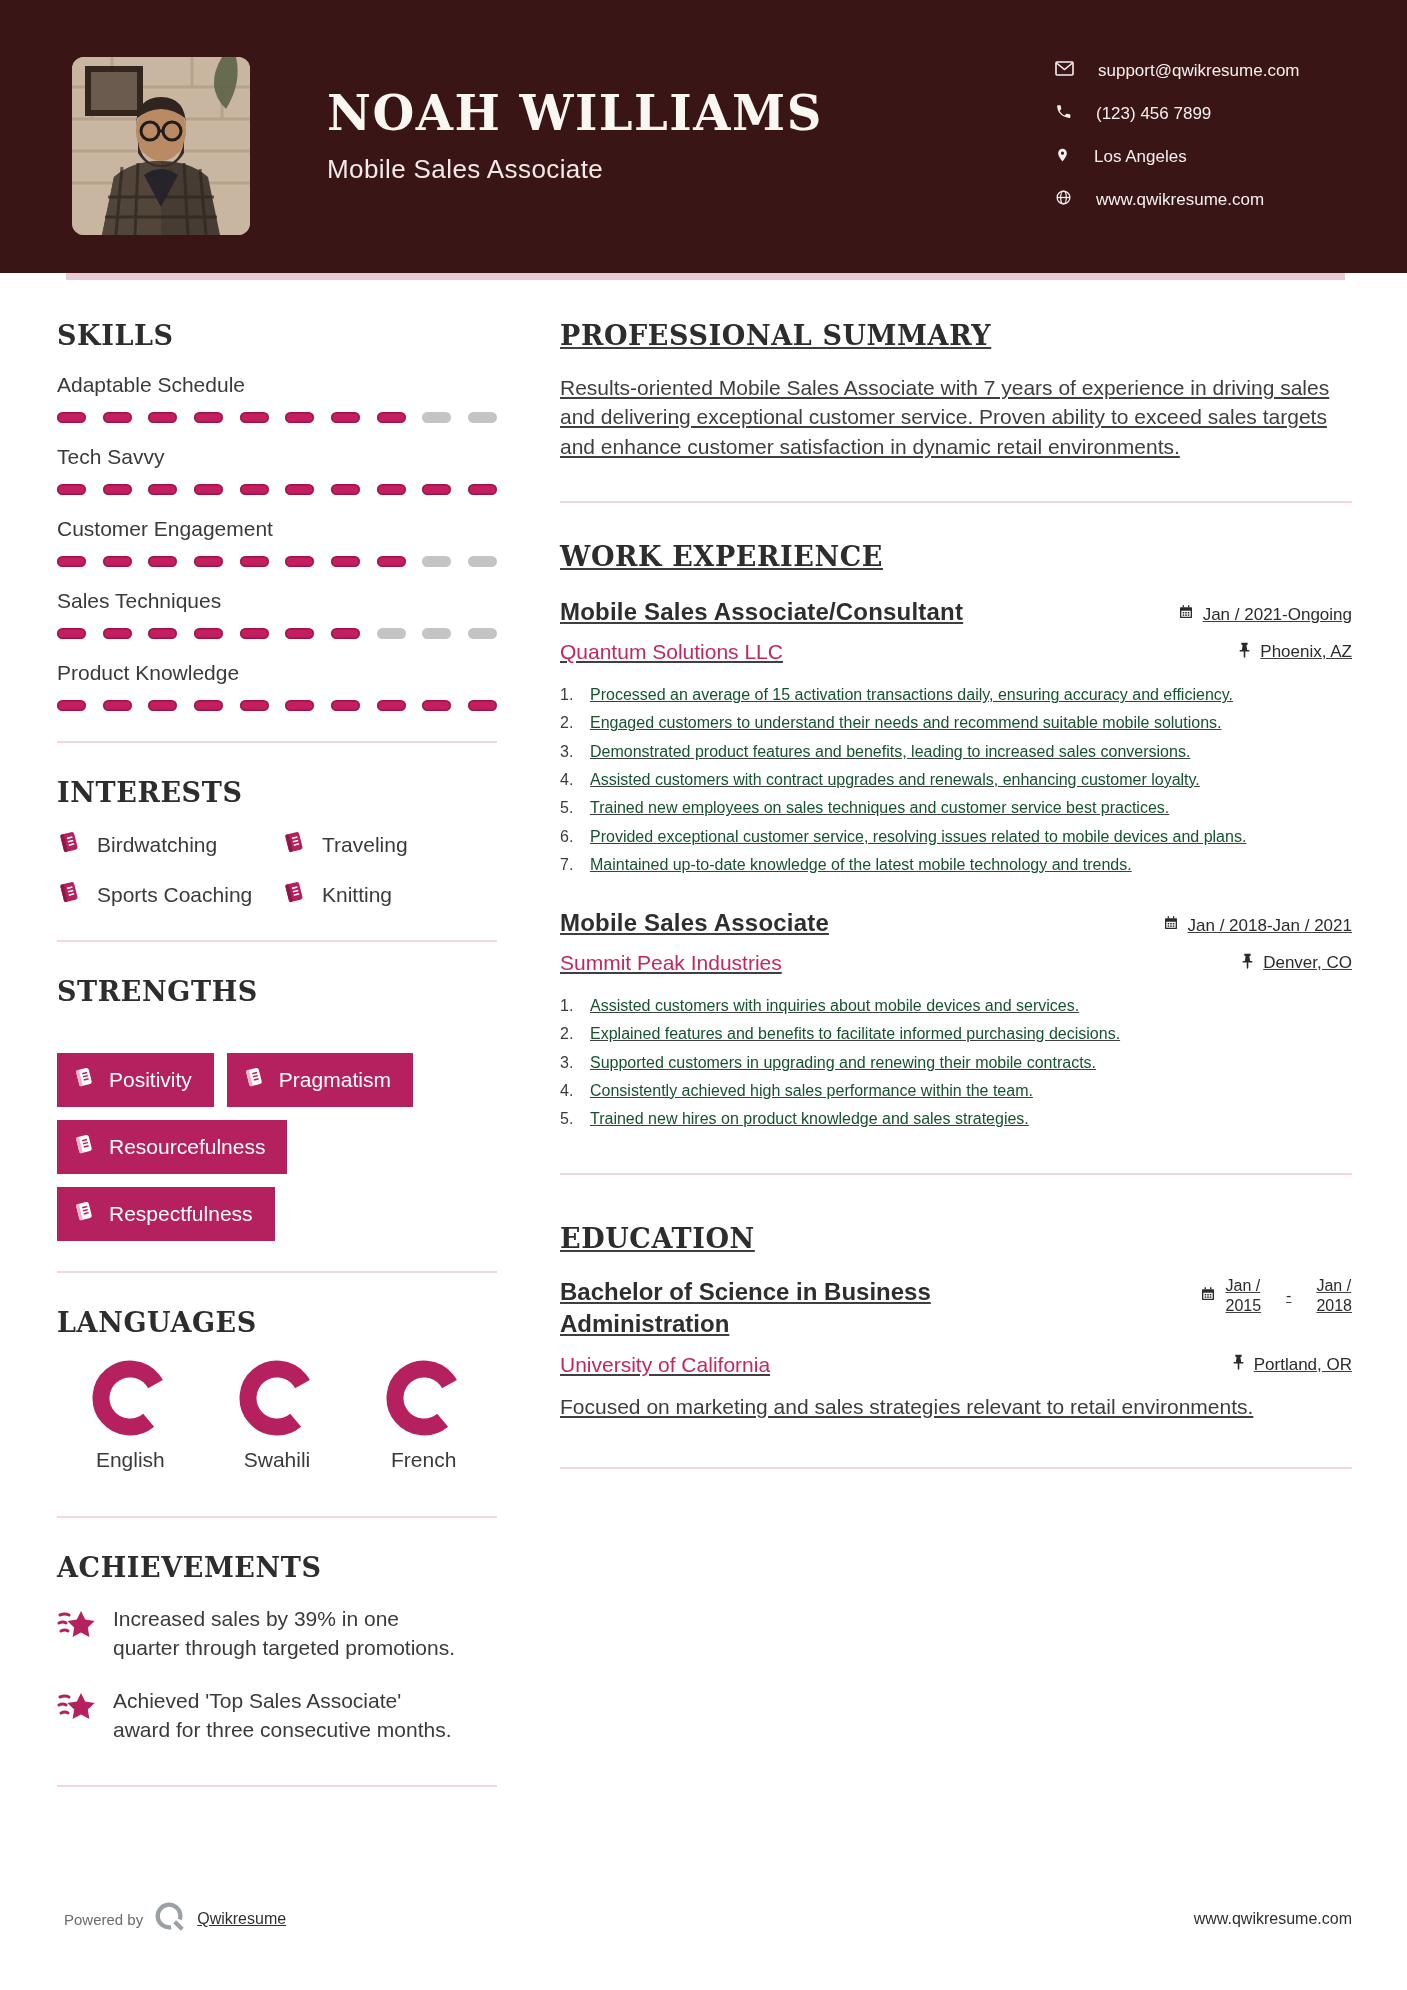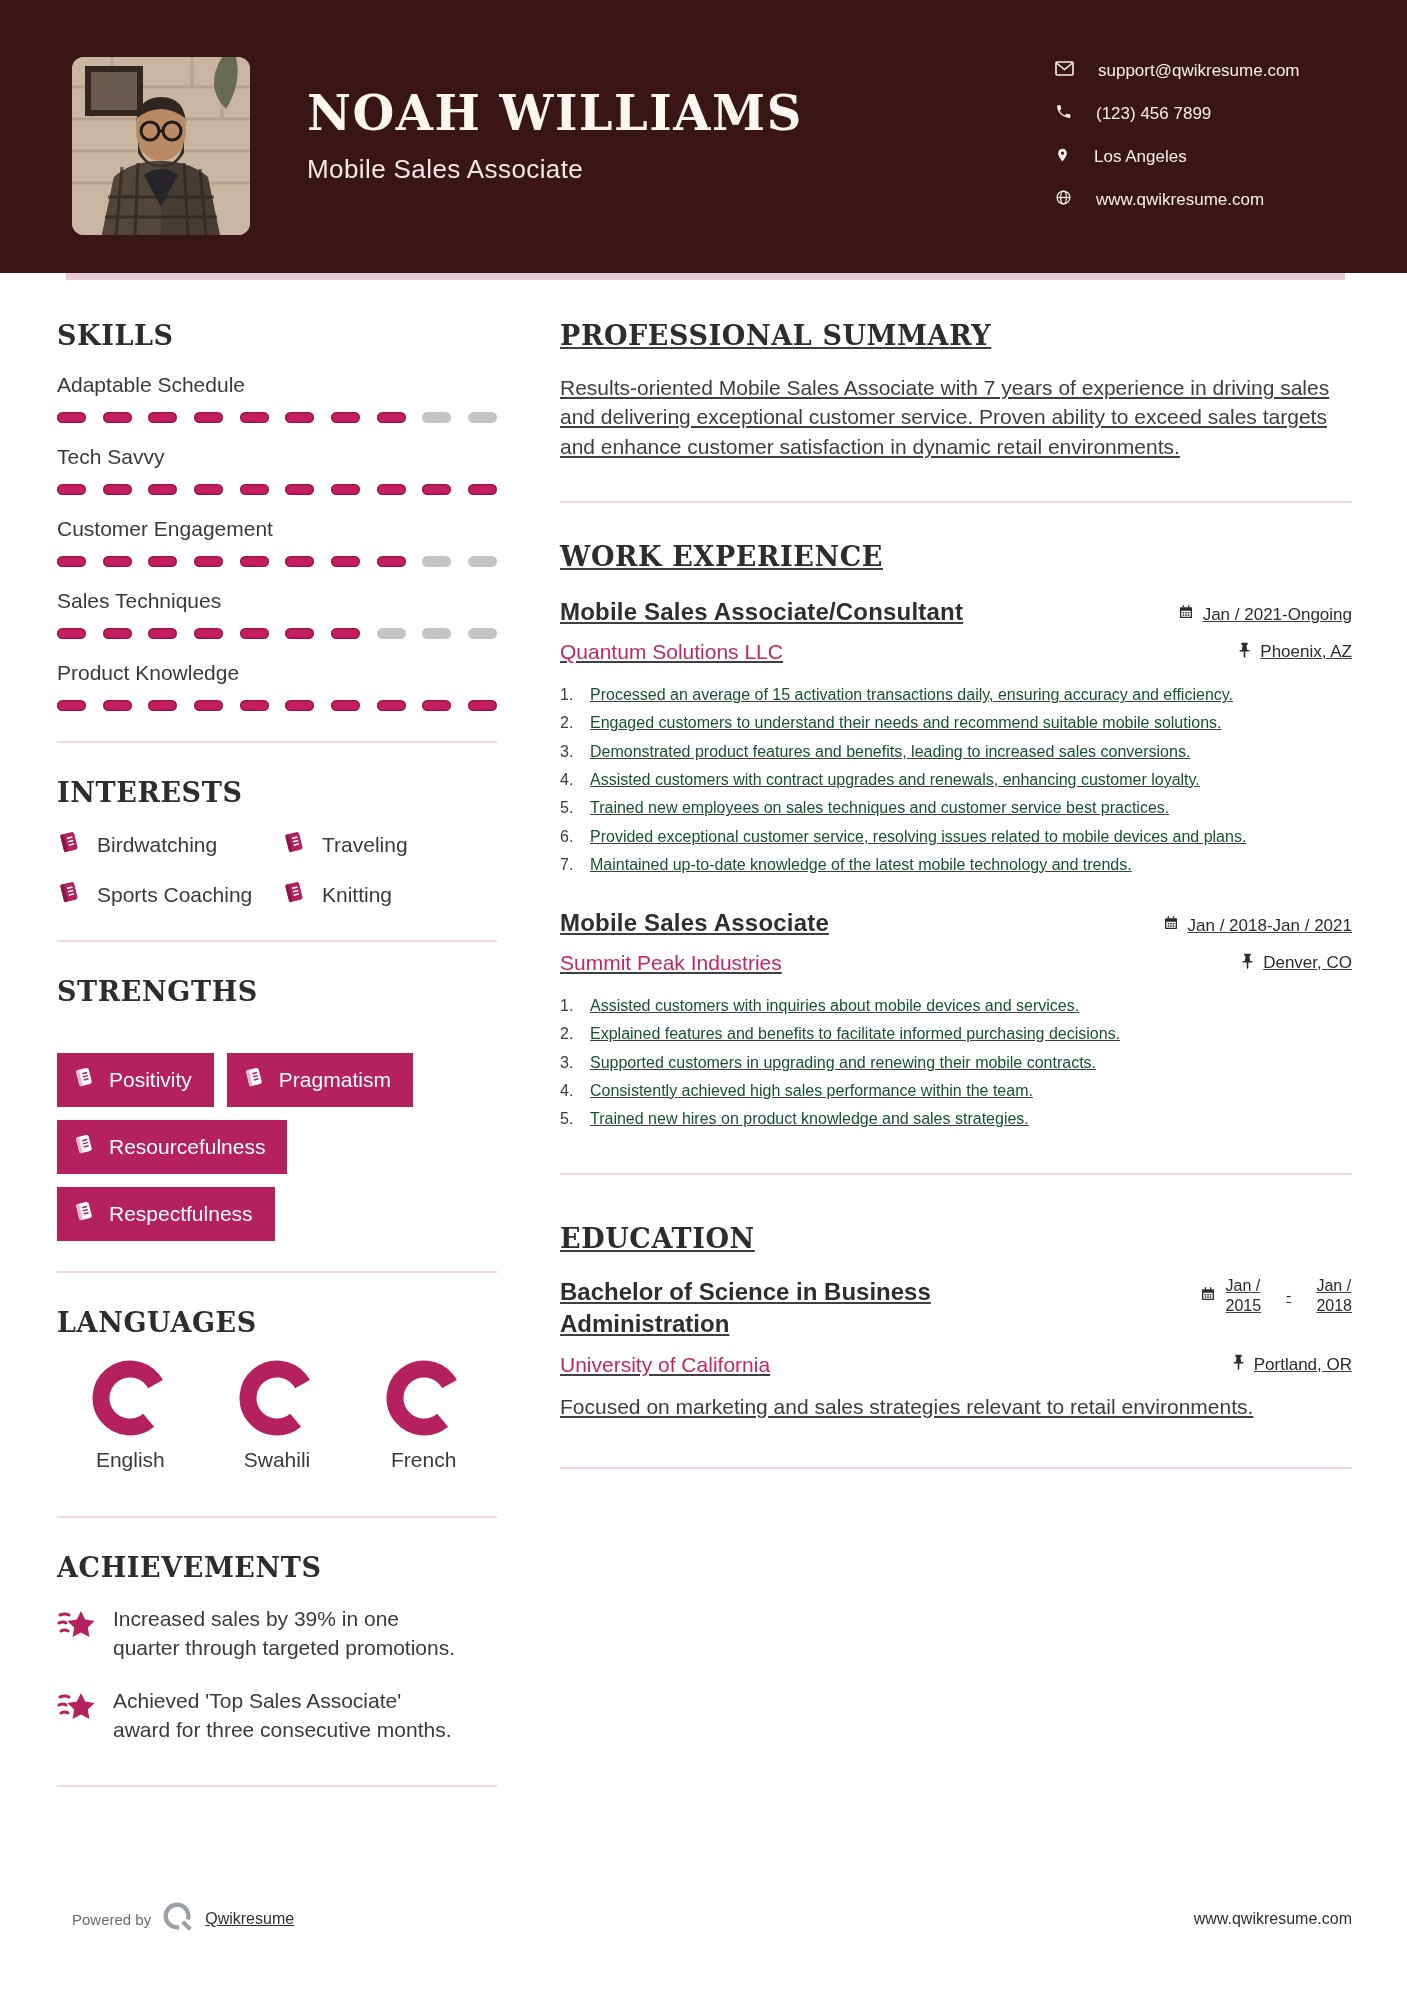--- a/index.html
+++ b/index.html
@@ -3,21 +3,21 @@
 <meta charset="utf-8">
 <style>
   * { margin:0; padding:0; box-sizing:border-box; }
   html,body { background:#ffffff; }
   body { font-family:"Liberation Sans", sans-serif; color:#3f3f3f; }
   .page { position:relative; width:1407px; height:1990px; background:#ffffff; overflow:hidden; }
 
   
   .header { position:relative; height:273px; background:#3A1515; }
   .photo { position:absolute; left:72px; top:57px; width:178px; height:178px; border-radius:12px; overflow:hidden; background:#c8b49e; }
-  .id-block { position:absolute; left:307px; top:88px; }
+  .id-block { position:absolute; left:327px; top:88px; }
   .name { font-family:"DejaVu Serif", serif; font-weight:700; font-size:48px; letter-spacing:1.5px; color:#faf6f1; line-height:1.05; }
   .job-title { margin-top:16px; font-size:26px; font-weight:400; color:#f3e9e9; letter-spacing:0.4px; }
   .contacts { position:absolute; left:1055px; top:56px; }
   .contact-row { display:flex; align-items:center; gap:24px; height:30px; margin-bottom:13px; color:#f5efef; font-size:17px; }
   .contact-row svg { flex:0 0 auto; }
   .header-strip { position:absolute; left:66px; top:273px; width:1279px; height:7px; background:#E8CBD5; }
 
   
   .content { display:flex; padding:47px 55px 0 57px; gap:63px; }
   .left-col  { width:440px; flex:0 0 440px; }
@@ -63,21 +63,21 @@
   ol.points { list-style:none; counter-reset:pt; margin-top:20px; }
   ol.points li { counter-increment:pt; position:relative; padding-left:30px; font-size:16px; line-height:1.33; color:#14532d; margin-bottom:7px; }
   ol.points li::before { content:counter(pt) "."; position:absolute; left:0; top:0; color:#3c3c3c; }
   .edu-head { display:flex; justify-content:space-between; align-items:flex-start; }
   .degree { font-size:24px; font-weight:700; color:#2e2e2e; width:430px; line-height:1.3; }
   .edu-date { display:flex; align-items:center; gap:9px; font-size:16px; color:#2b2b2b; }
   .date-stack { display:flex; flex-direction:column; line-height:1.2; }
   .edu-note { margin-top:18px; font-size:21px; color:#3c3c3c; }
 
   
-  .footer { position:absolute; left:72px; right:55px; bottom:52px; display:flex; justify-content:space-between; align-items:center; }
+  .footer { position:absolute; left:64px; right:55px; bottom:52px; display:flex; justify-content:space-between; align-items:center; }
   .footer-left { display:flex; align-items:center; gap:10px; }
   .powered-by { font-size:15px; color:#6b6b6b; }
   .brand-link { font-size:16px; color:#2f2f2f; text-decoration:underline; cursor:pointer; }
   .footer-site { font-size:16px; color:#2f2f2f; }
 </style>
 </head>
 <body>
 
 <div class="page">
 

